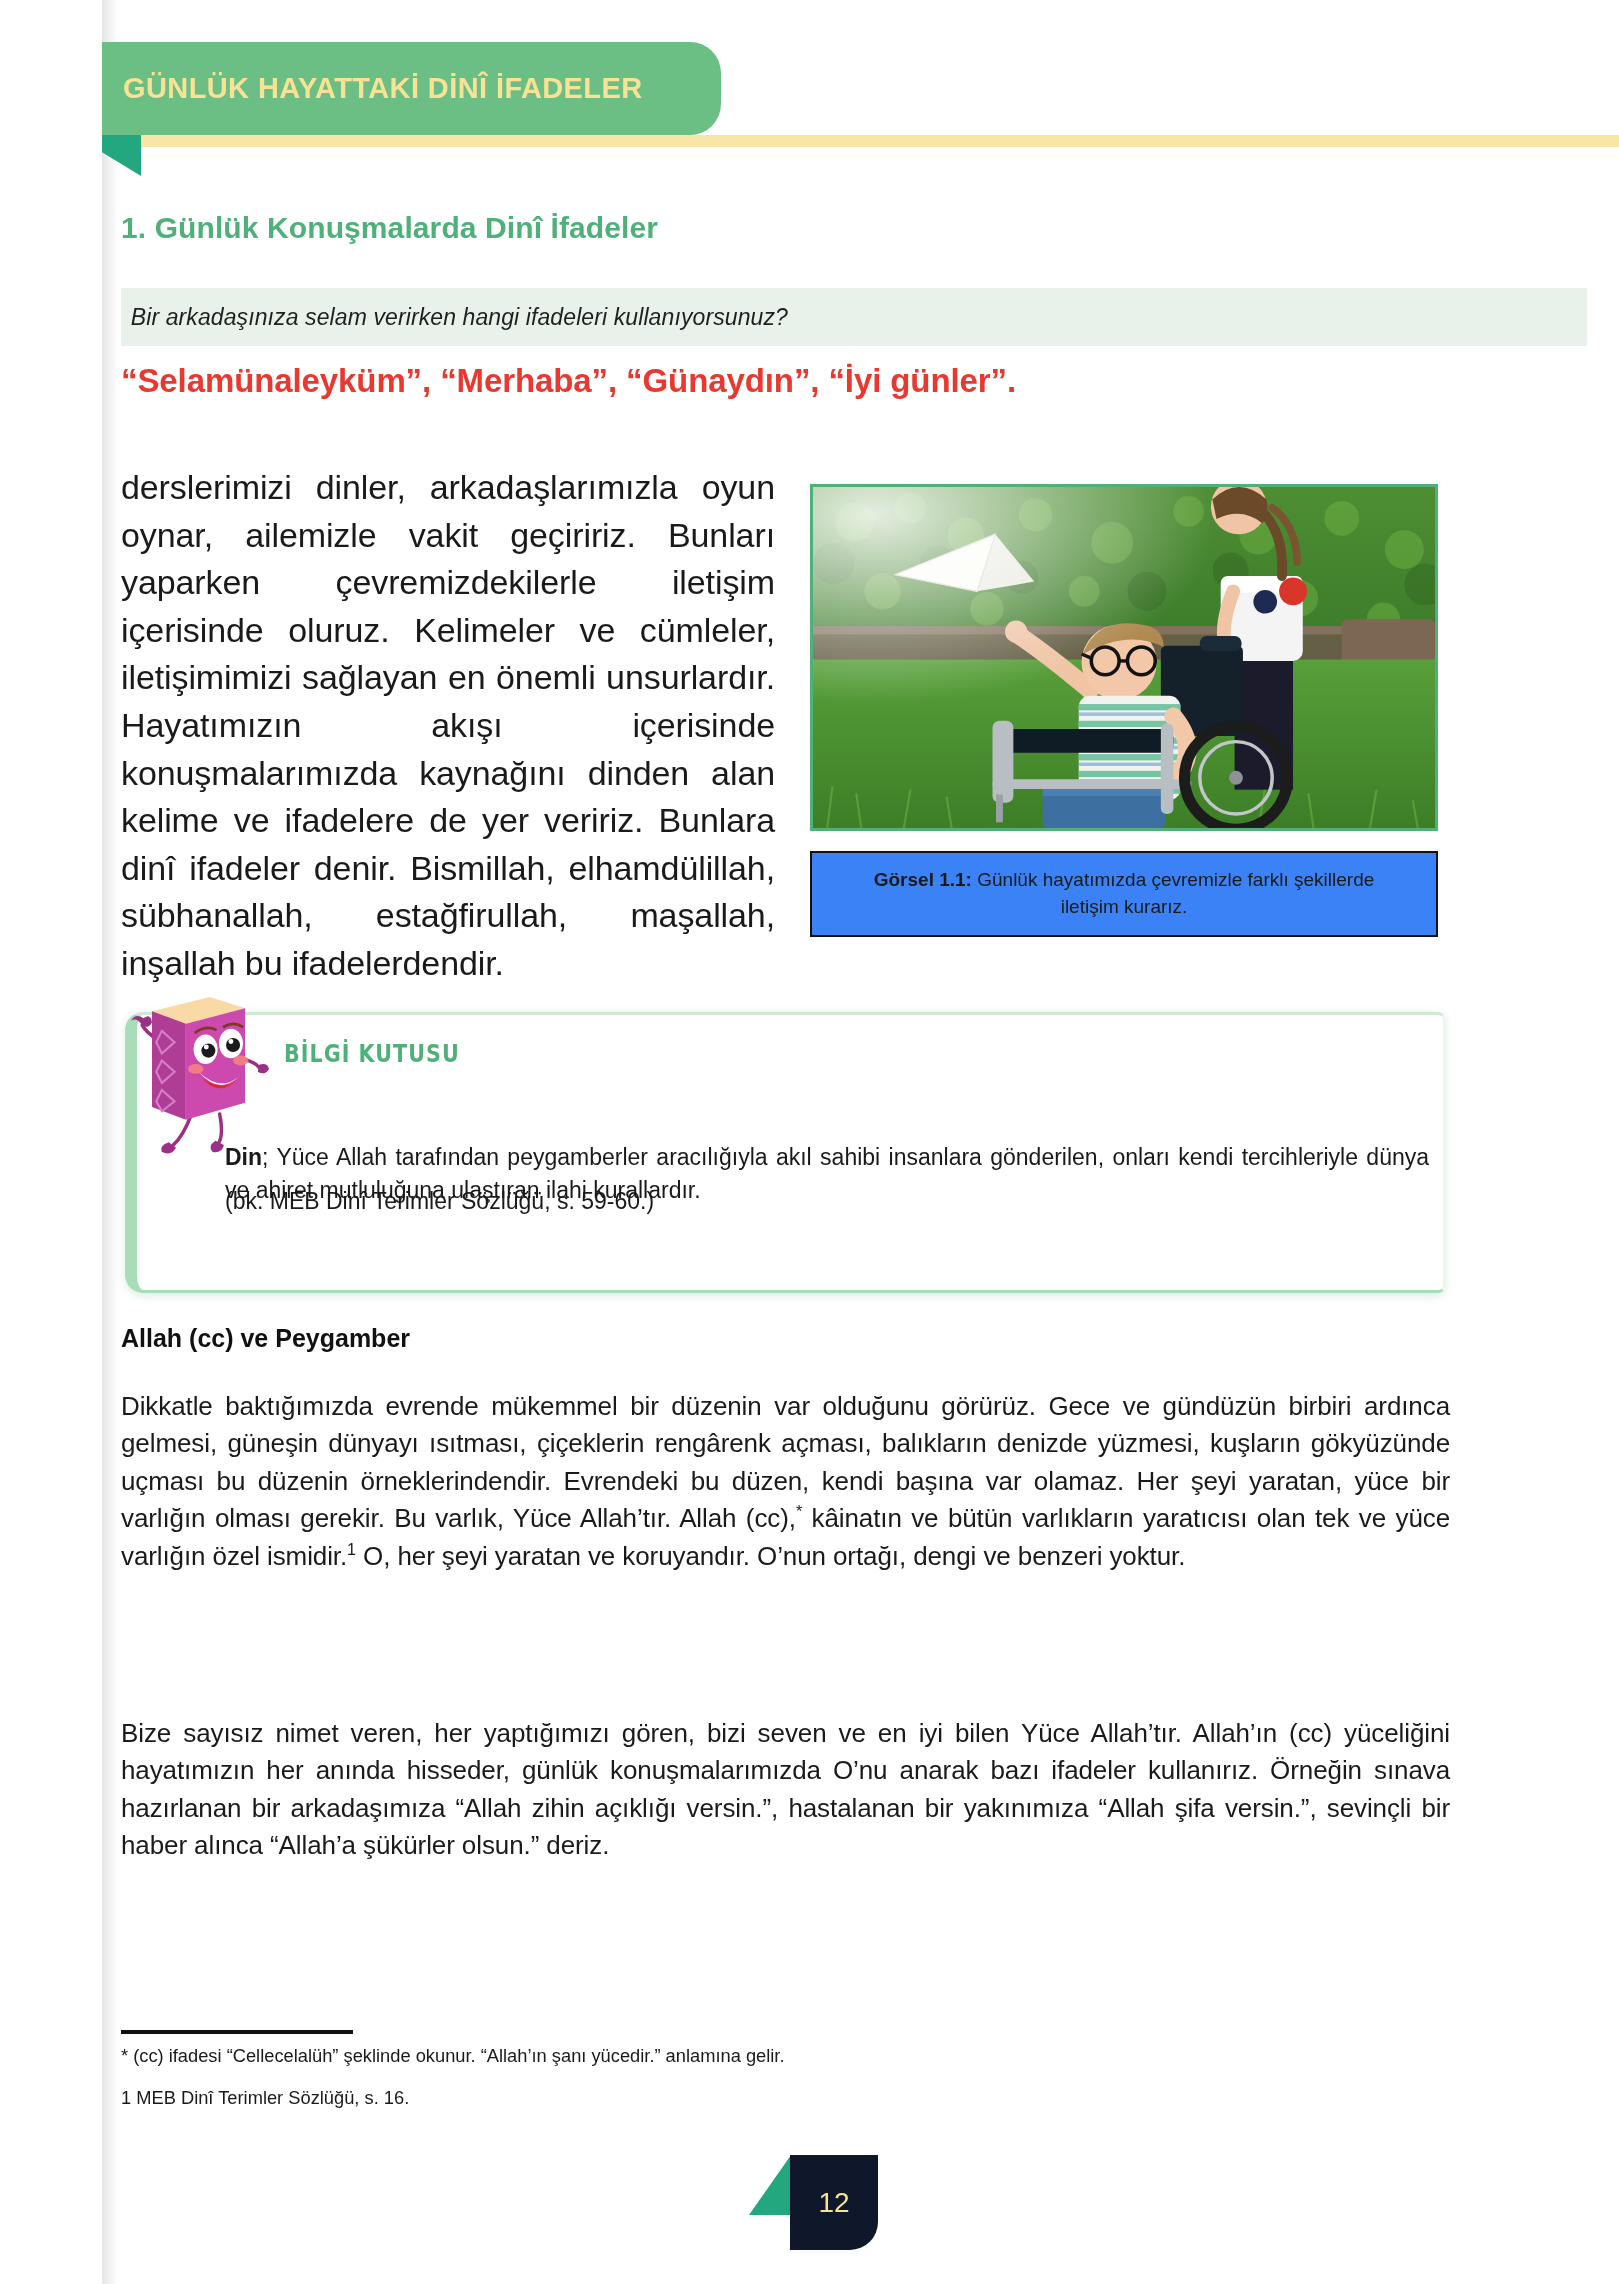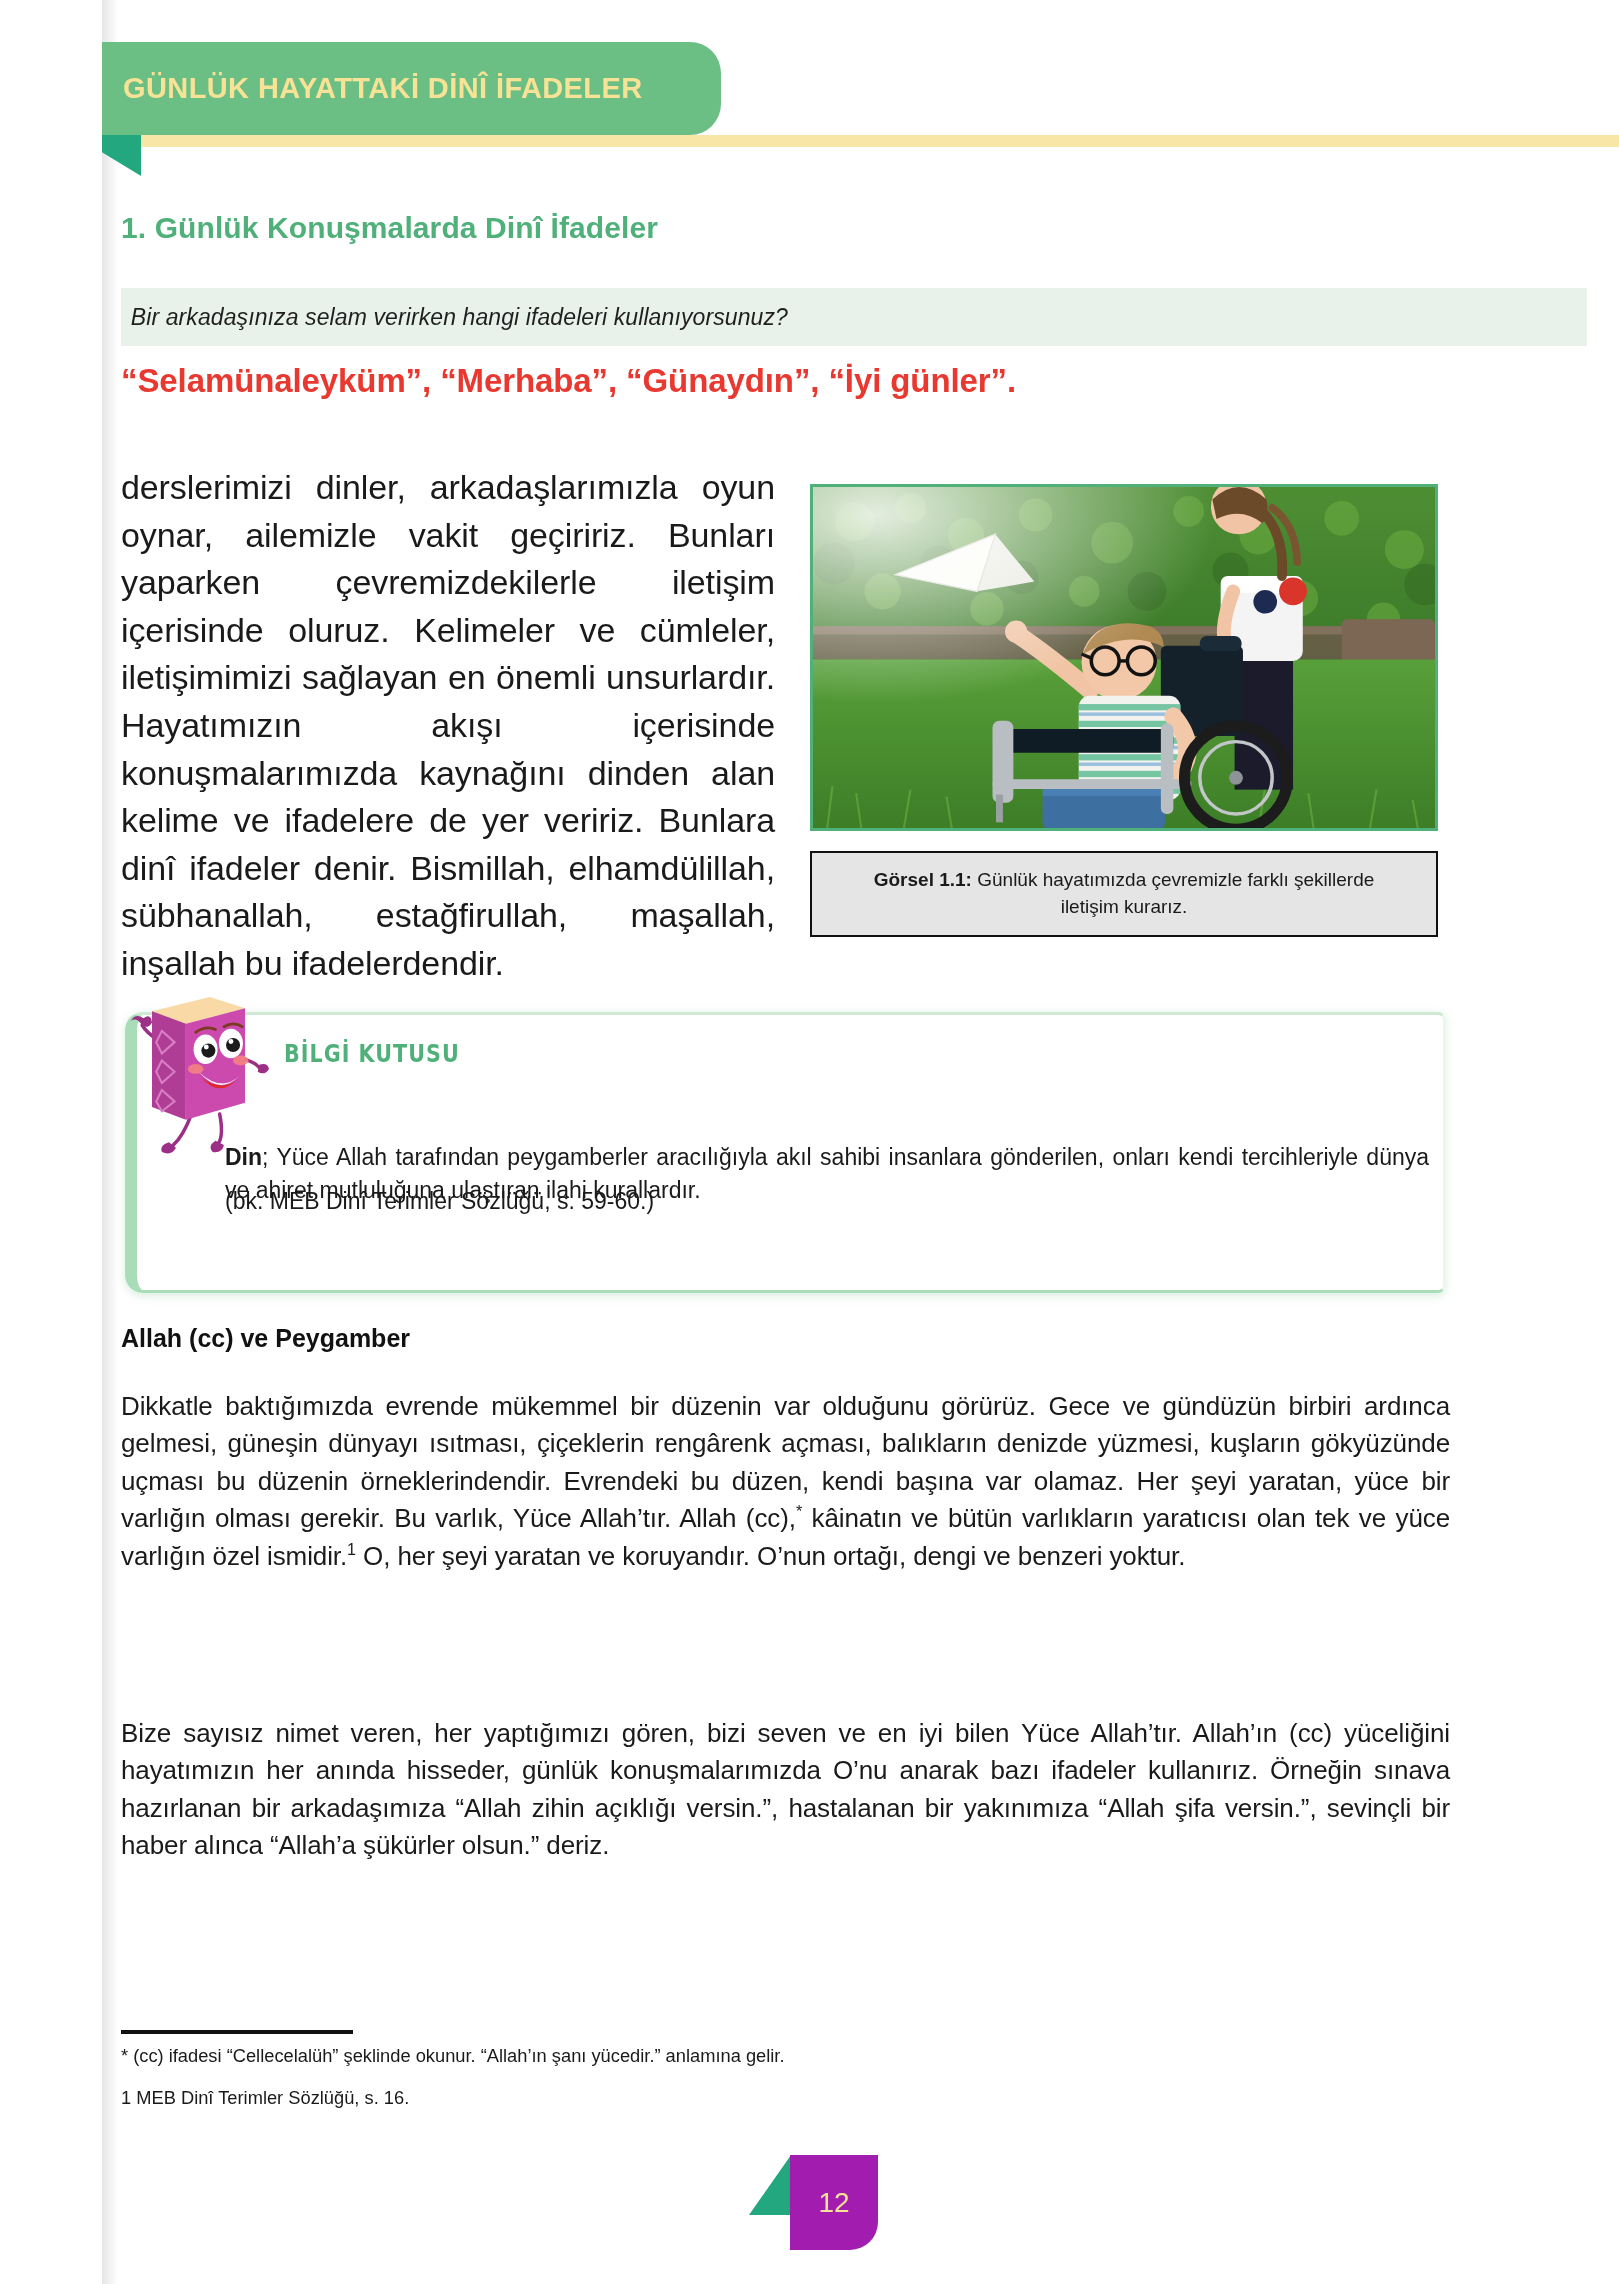--- a/index.html
+++ b/index.html
@@ -67,21 +67,21 @@
     color:#1a1a1a;letter-spacing:-0.1px;
   }
 
   .photo{
     position:absolute;left:810px;top:484px;width:628px;height:347px;
     border:3.5px solid #4fb07a;overflow:hidden;background:#2d5f28;
   }
   .photo .scene{position:absolute;inset:0;}
   .cap{
     position:absolute;left:810px;top:851px;width:628px;height:86px;
-    border:2.8px solid #111;background:#e5e5e5;
+    border:2.8px solid #111;background:#3b82f6;
     display:flex;align-items:center;justify-content:center;text-align:center;
     padding:0 31px;
   }
   .cap p{font-size:19px;line-height:1.42;color:#1a1a1a;}
   .cap b{font-weight:700;}
 
   
   .infobox{
     position:absolute;left:125px;top:1012px;width:1320px;height:281px;
     border-left:12px solid #a8ddb8;
@@ -129,21 +129,21 @@
   .fn1{position:absolute;left:121px;top:2042px;width:1195px;font-size:18.3px;line-height:1.5;}
   .fn2{position:absolute;left:121px;top:2084px;width:1195px;font-size:18.3px;line-height:1.5;}
 
   
   .pg-wrap{position:absolute;left:749px;top:2155px;width:169px;height:112px;}
   .pg-fold{
     position:absolute;left:0;top:0;width:42px;height:60px;background:#22a77f;
     clip-path:polygon(100% 0,100% 100%,0 100%);
   }
   .pg-box{
-    position:absolute;left:41px;top:0;width:88px;height:95px;background:#a21caf;
+    position:absolute;left:41px;top:0;width:88px;height:95px;background:#0f172a;
     border-bottom-right-radius:28px;
     display:flex;align-items:center;justify-content:center;
   }
   .pg-num{color:#f7e295;font-size:28px;font-weight:400;}
 </style>
 </head>
 <body>
 
 <div class="spine"></div>
 

